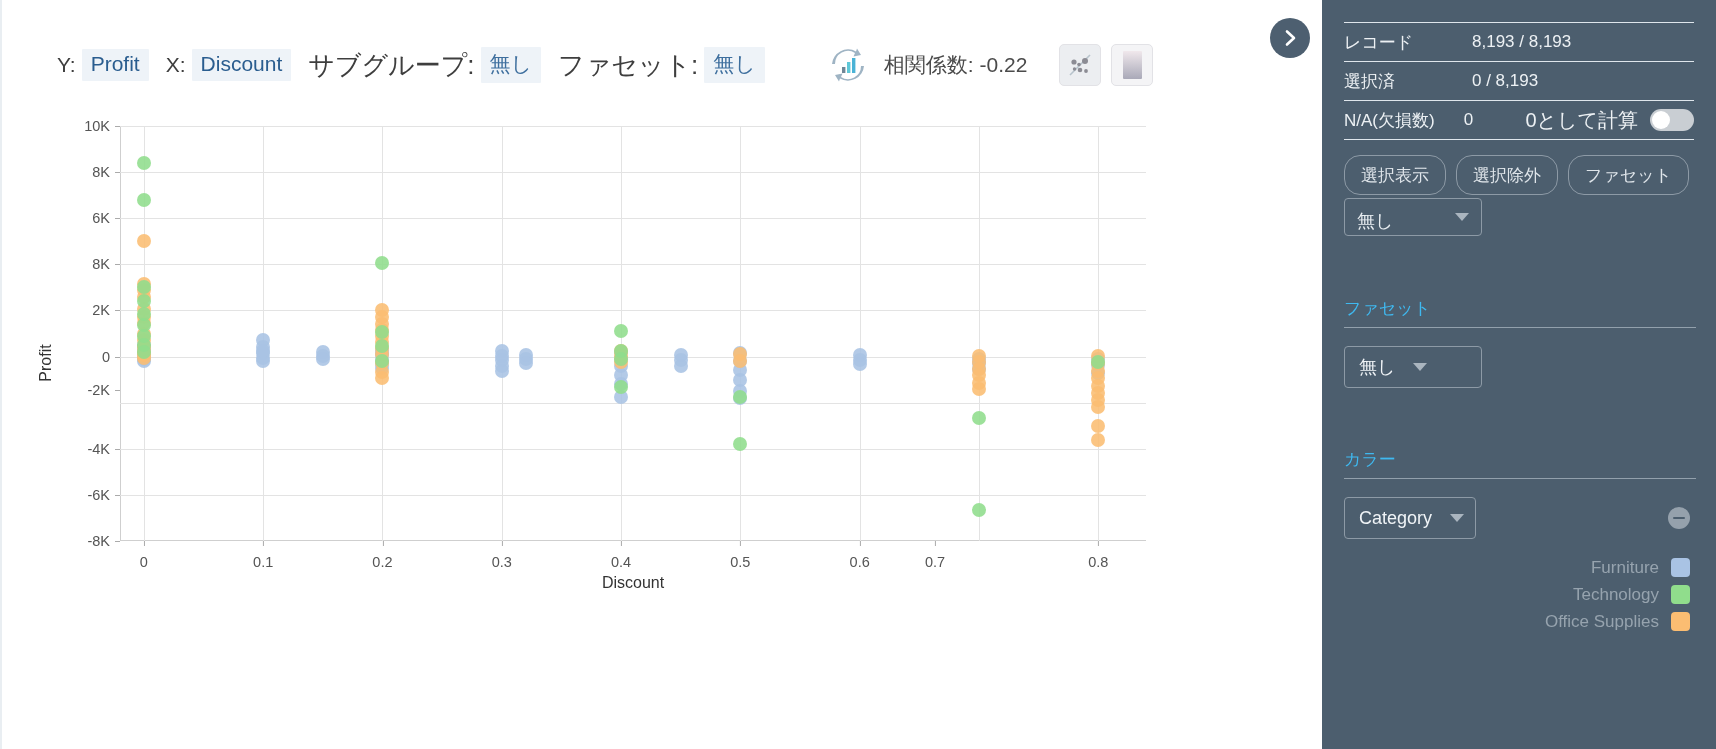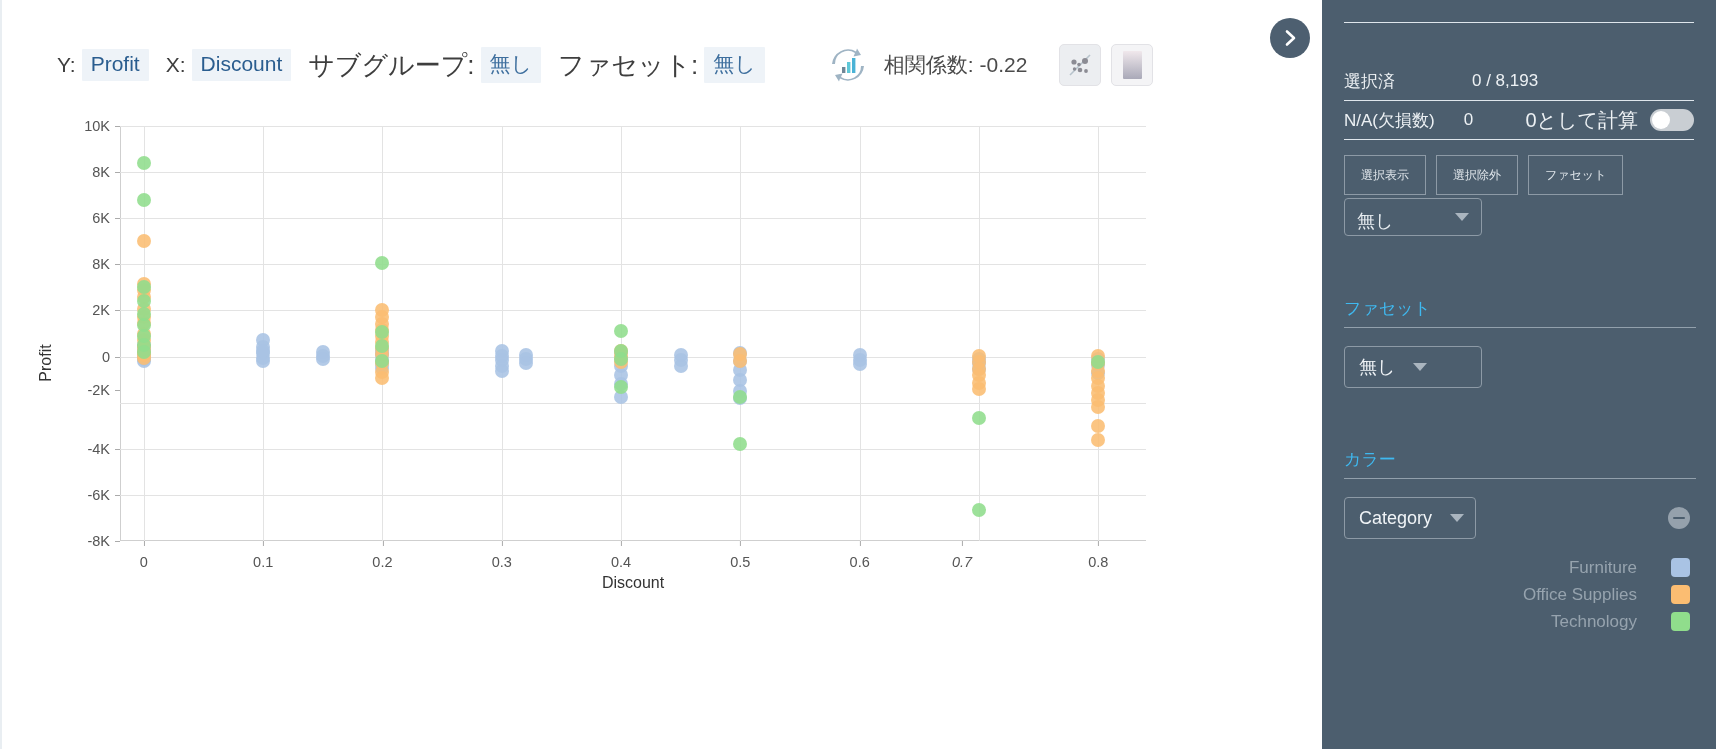--- a/index.html
+++ b/index.html
@@ -259,23 +259,23 @@
     left: 22px; top: 155px;
     width: 352px;
     display: flex;
     gap: 10px;
   }
   .panel-btn {
     height: 40px;
     padding: 0 16px;
     background: transparent;
     border: 1px solid #8d9aa6;
-    border-radius: 0;
+    border-radius: 16px;
     color: #dfe5ea;
-    font-size: 12px;
+    font-size: 17px;
     font-family: inherit;
     cursor: pointer;
     white-space: nowrap;
   }
 
   .cut-select {
     position: absolute;
     left: 22px; top: 198px;
     width: 138px; height: 38px;
     border: 1px solid #8d9aa6;
@@ -350,21 +350,20 @@
     position: absolute;
     right: 26px; top: 554px;
     width: 260px;
   }
   .legend-item {
     display: flex;
     align-items: center;
     justify-content: flex-end;
     height: 27px;
     cursor: pointer;
-    gap: 22px;
   }
   .legend-label {
     font-size: 17px;
     color: #96a3ae;
     margin-right: 12px;
     white-space: nowrap;
   }
   .legend-swatch {
     width: 19px; height: 19px;
     border-radius: 4px;
@@ -457,21 +456,21 @@
           <div class="xtick" style="left: 262.465px;">0.2</div>
           <div class="gridline-v" style="left: 381.767px;"></div>
           <div class="xtick" style="left: 381.767px;">0.3</div>
           <div class="gridline-v" style="left: 501.07px;"></div>
           <div class="xtick" style="left: 501.07px;">0.4</div>
           <div class="gridline-v" style="left: 620.372px;"></div>
           <div class="xtick" style="left: 620.372px;">0.5</div>
           <div class="gridline-v" style="left: 739.674px;"></div>
           <div class="xtick" style="left: 739.674px;">0.6</div>
           <div class="gridline-v" style="left: 858.977px;"></div>
-          <div class="xtick" style="left: 842px; font-style: italic;">0.7</div>
+          <div class="xtick" style="left: 815px;">0.7</div>
           <div class="gridline-v" style="left: 978.279px;"></div>
           <div class="xtick" style="left: 978.279px;">0.8</div>
           <div class="pt" style="width: 14px; height: 14px; left: 23.8605px; top: 219.028px; background: rgb(169, 195, 228);"></div>
           <div class="pt" style="width: 14px; height: 14px; left: 23.8605px; top: 223.639px; background: rgb(169, 195, 228);"></div>
           <div class="pt" style="width: 14px; height: 14px; left: 23.8605px; top: 227.097px; background: rgb(169, 195, 228);"></div>
           <div class="pt" style="width: 14px; height: 14px; left: 23.8605px; top: 229.172px; background: rgb(169, 195, 228);"></div>
           <div class="pt" style="width: 14px; height: 14px; left: 23.8605px; top: 231.478px; background: rgb(169, 195, 228);"></div>
           <div class="pt" style="width: 14px; height: 14px; left: 23.8605px; top: 233.322px; background: rgb(169, 195, 228);"></div>
           <div class="pt" style="width: 14px; height: 14px; left: 23.8605px; top: 230.094px; background: rgb(169, 195, 228);"></div>
           <div class="pt" style="width: 14px; height: 14px; left: 23.8605px; top: 220.872px; background: rgb(169, 195, 228);"></div>
@@ -594,20 +593,24 @@
           <div class="pt" style="width: 14px; height: 14px; left: 858.977px; top: 383.875px; background: rgb(144, 221, 140);"></div>
           <div class="pt" style="width: 14px; height: 14px; left: 978.279px; top: 236.319px; background: rgb(144, 221, 140);"></div>
         </div>
       <div class="xlabel">Discount</div>
     </div>
   </div>
 
   <div class="side-panel">
     <div class="sp-top-rule"></div>
 
+    <div class="stat-row" style="top:23px">
+      <span class="stat-key">レコード</span>
+      <span class="stat-val">8,193 / 8,193</span>
+    </div>
 
     <div class="stat-row" style="top:62px">
       <span class="stat-key">選択済</span>
       <span class="stat-val">0 / 8,193</span>
     </div>
 
     <div class="stat-row" style="top:101px">
       <span class="stat-key">N/A(欠損数)</span>
       <span class="stat-val na-count">0</span>
       <span class="na-label">0として計算</span>
@@ -643,22 +646,22 @@
     <div class="remove-btn">
       <div class="bar"></div>
     </div>
 
     <div class="legend" id="legend">
         <div class="legend-item">
           <span class="legend-label">Furniture</span>
           <span class="legend-swatch" style="background: rgb(169, 195, 228);"></span>
         </div>
         <div class="legend-item">
+          <span class="legend-label">Technology</span>
+          <span class="legend-swatch" style="background: rgb(144, 221, 140);"></span>
+        </div>
+        <div class="legend-item">
           <span class="legend-label">Office Supplies</span>
           <span class="legend-swatch" style="background: rgb(251, 189, 114);"></span>
-        </div>
-        <div class="legend-item">
-          <span class="legend-label">Technology</span>
-          <span class="legend-swatch" style="background: rgb(144, 221, 140);"></span>
         </div>
       </div>
   </div>
 </div>
 
 </body></html>

